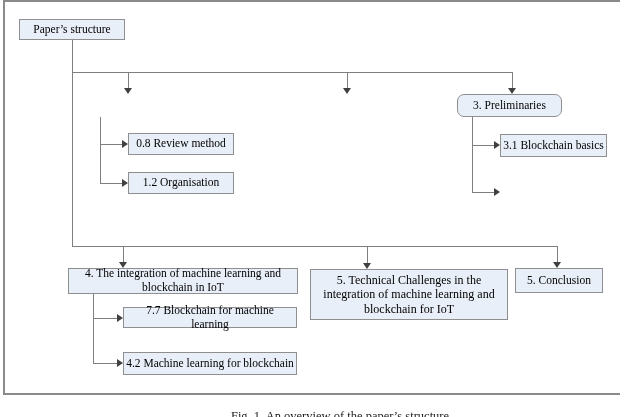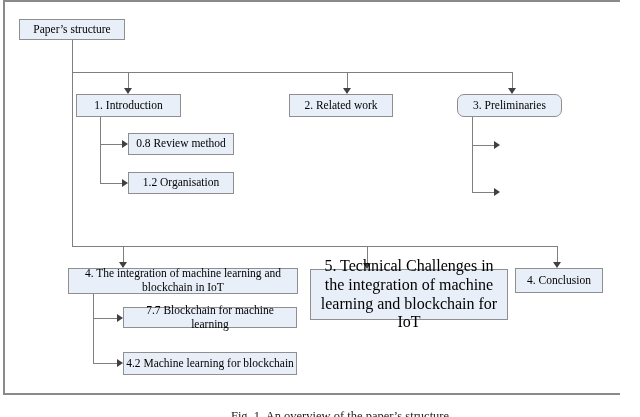--- a/index.html
+++ b/index.html
@@ -10,21 +10,21 @@
   .frame{
     position:absolute;left:3px;top:0;width:632px;height:395px;
     border:2px solid var(--frame,#8a8a8a);box-sizing:border-box;
   }
   .node{
     position:absolute;display:flex;align-items:center;justify-content:center;
     text-align:center;background:var(--box-fill,#e9eff8);
     border:1px solid var(--box-border,#8f8f8f);box-sizing:border-box;
     font-size:11.5px;line-height:1.18;padding:1px 2px;
   }
-  .node.small{font-size:16px;}
+  .node.small{font-size:12px;}
   .hline,.vline{position:absolute;background:var(--line,#7f7f7f);}
   .hline{height:1px;}
   .vline{width:1px;}
   .ah-down{
     position:absolute;width:0;height:0;
     border-left:4px solid transparent;border-right:4px solid transparent;
     border-top:6px solid var(--arrow,#404040);
   }
   .ah-right{
     position:absolute;width:0;height:0;
@@ -75,30 +75,29 @@
   <div class="ah-down" style="left:553px;top:262px;"></div>
 
   <div class="vline" style="left:93px;top:294px;height:69px;"></div>
   <div class="hline" style="left:93px;top:318px;width:24px;"></div>
   <div class="ah-right" style="left:117px;top:314px;"></div>
   <div class="hline" style="left:93px;top:363px;width:24px;"></div>
   <div class="ah-right" style="left:117px;top:359px;"></div>
 
   <div class="node" style="left:19px;top:19px;width:106px;height:21px;">Paper’s structure</div>
 
-  <div class="node" style="left:76px;top:94px;width:105px;height:23px;">1. Introduction</div>
-  <div class="node" style="left:289px;top:94px;width:104px;height:23px;">2. Related work</div>
   <div class="node" style="left:457px;top:94px;width:105px;height:23px;border-radius:7px;">3. Preliminaries</div>
 
   <div class="node" style="left:128px;top:133px;width:106px;height:22px;">0.8 Review method</div>
   <div class="node" style="left:128px;top:172px;width:106px;height:22px;">1.2 Organisation</div>
 
+  <div class="node" style="left:500px;top:134px;width:107px;height:23px;">3.1 Blockchain basics</div>
 
   <div class="node" style="left:68px;top:268px;width:230px;height:26px;">4. The integration of machine learning and blockchain in IoT</div>
   <div class="node small" style="left:310px;top:269px;width:198px;height:51px;">5. Technical Challenges in the integration of machine learning and blockchain for IoT</div>
-  <div class="node" style="left:515px;top:268px;width:88px;height:25px;">4. Conclusion</div>
+  <div class="node" style="left:515px;top:268px;width:88px;height:25px;">5. Conclusion</div>
 
   <div class="node" style="left:123px;top:307px;width:174px;height:21px;">7.7 Blockchain for machine learning</div>
   <div class="node" style="left:123px;top:352px;width:174px;height:23px;text-align:right;">4.2 Machine learning for blockchain</div>
 
   <div class="caption">Fig. 1. An overview of the paper’s structure</div>
 
 </div>
 
 </body></html>

